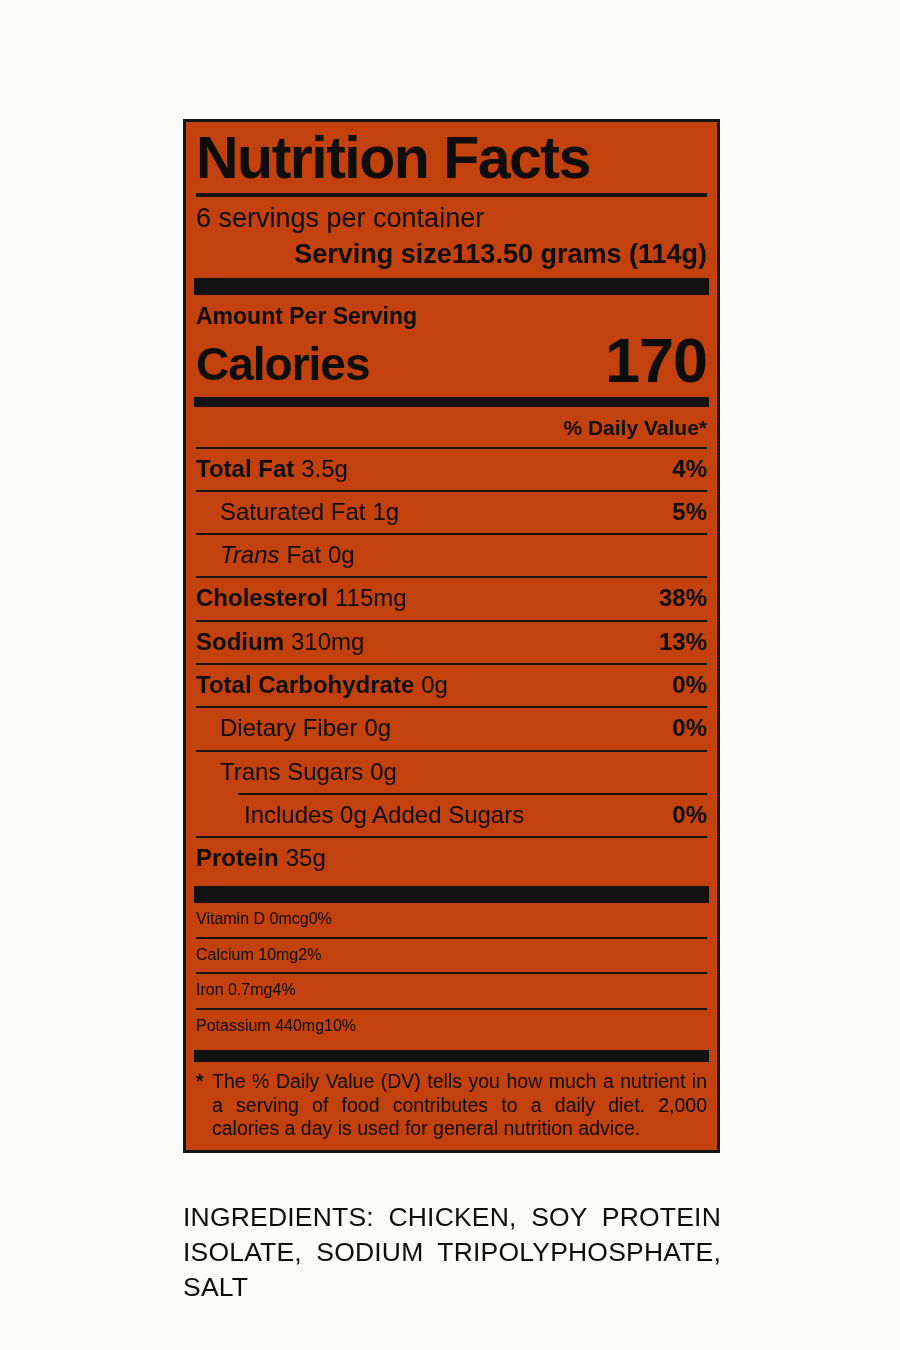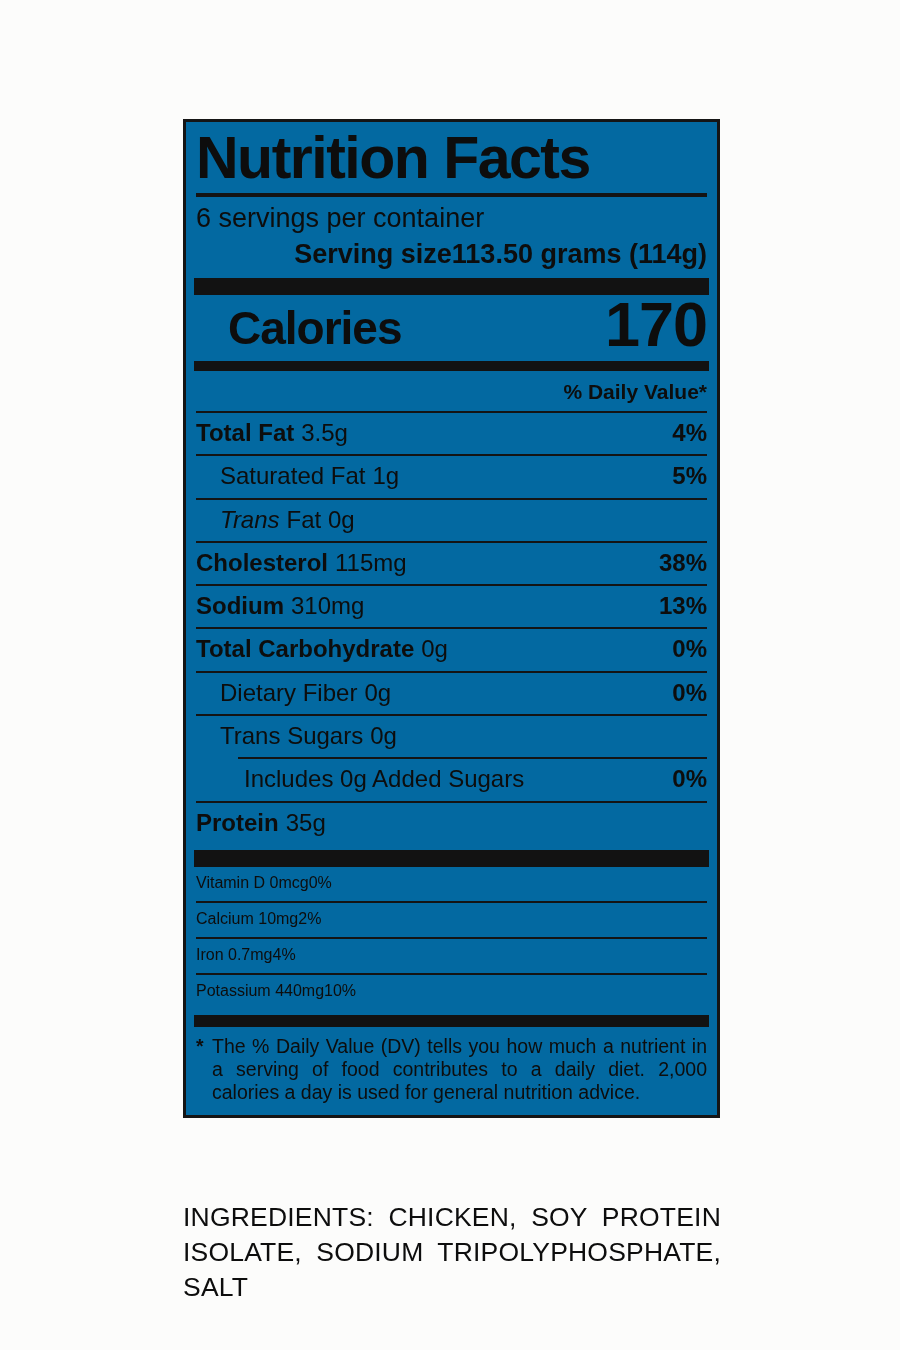--- a/index.html
+++ b/index.html
@@ -17,21 +17,21 @@
     background: #fcfcfb;
   }
   .nf-label {
     position: absolute;
     left: 183px;
     top: 119px;
     width: 537px;
     box-sizing: border-box;
     border: 3px solid #151515;
     padding: 2px 10px 10px 10px;
-    background: #0369a1;
+    background: #c2410c;
   }
   .nf-title {
     font-size: 59px;
     font-weight: 800;
     letter-spacing: -1.5px;
     line-height: 1.1;
     margin-top: 2px;
     white-space: nowrap;
   }
   .title-rule {
@@ -70,21 +70,20 @@
     display: flex;
     justify-content: space-between;
     align-items: flex-end;
     margin-top: 0px;
   }
   .nf-calories-word {
     font-size: 46px;
     font-weight: 800;
     letter-spacing: -1px;
     line-height: 1.15;
-    margin-left: 32px;
   }
   .nf-calories-num {
     font-size: 63px;
     font-weight: 800;
     line-height: 0.95;
     letter-spacing: -1px;
   }
   .nf-dv-header {
     text-align: right;
     font-size: 21px;
@@ -162,20 +161,21 @@
 
     <div class="nf-servings">6 servings per container</div>
 
     <div class="nf-serving-size">
       <span>Serving size</span>
       <span>113.50 grams (114g)</span>
     </div>
 
     <div class="bar bar-thick"></div>
 
+    <div class="nf-aps">Amount Per Serving</div>
 
     <div class="nf-calories-row">
       <span class="nf-calories-word">Calories</span>
       <span class="nf-calories-num">170</span>
     </div>
 
     <div class="bar bar-med"></div>
 
     <div class="nf-dv-header">% Daily Value*</div>
 

